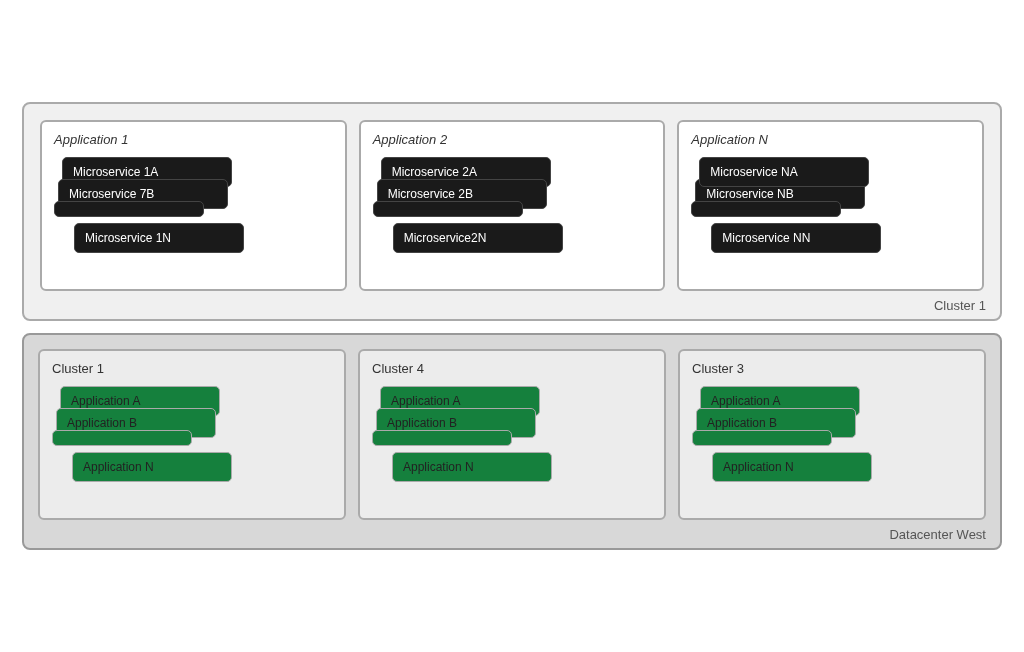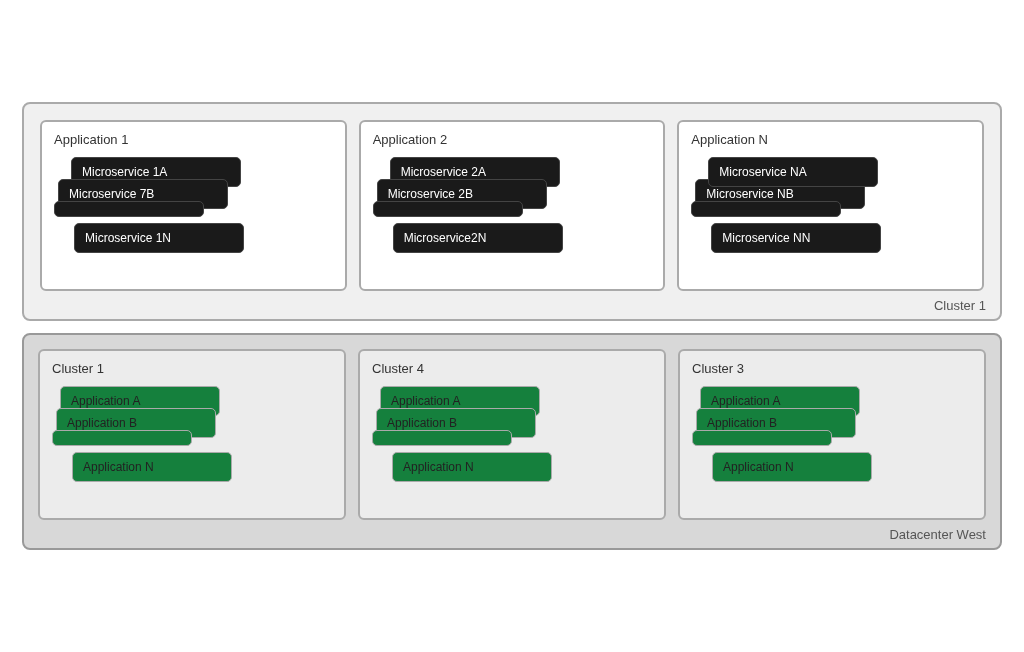--- a/index.html
+++ b/index.html
@@ -44,39 +44,40 @@
       flex: 1;
       background: #fff;
       border: 2px solid #aaa;
       border-radius: 6px;
       padding: 10px 12px 12px 12px;
     }
     .app-box-dark .app-title {
       font-size: 13px;
       color: #333;
       margin-bottom: 10px;
+      font-style: italic;
     }
 
     
     .microservice-stack {
       position: relative;
       height: 120px;
     }
     .ms-card {
       position: absolute;
       background: #1a1a1a;
       color: #fff;
       border-radius: 5px;
       font-size: 12px;
       padding: 7px 10px;
       width: 170px;
       border: 1.5px solid #444;
     }
     
-    .ms-card.c1 { top: 0; left: 17px; }
+    .ms-card.c1 { top: 0; left: 8px; }
     .ms-card.c2 { top: 22px; left: 4px; }
     .ms-card.c3 { top: 44px; left: 0px; }
     .ms-card.c4 { top: 66px; left: 20px; }
 
     
     .datacenter-box {
       width: 980px;
       background: #d8d8d8;
       border: 2px solid #999;
       border-radius: 8px;

